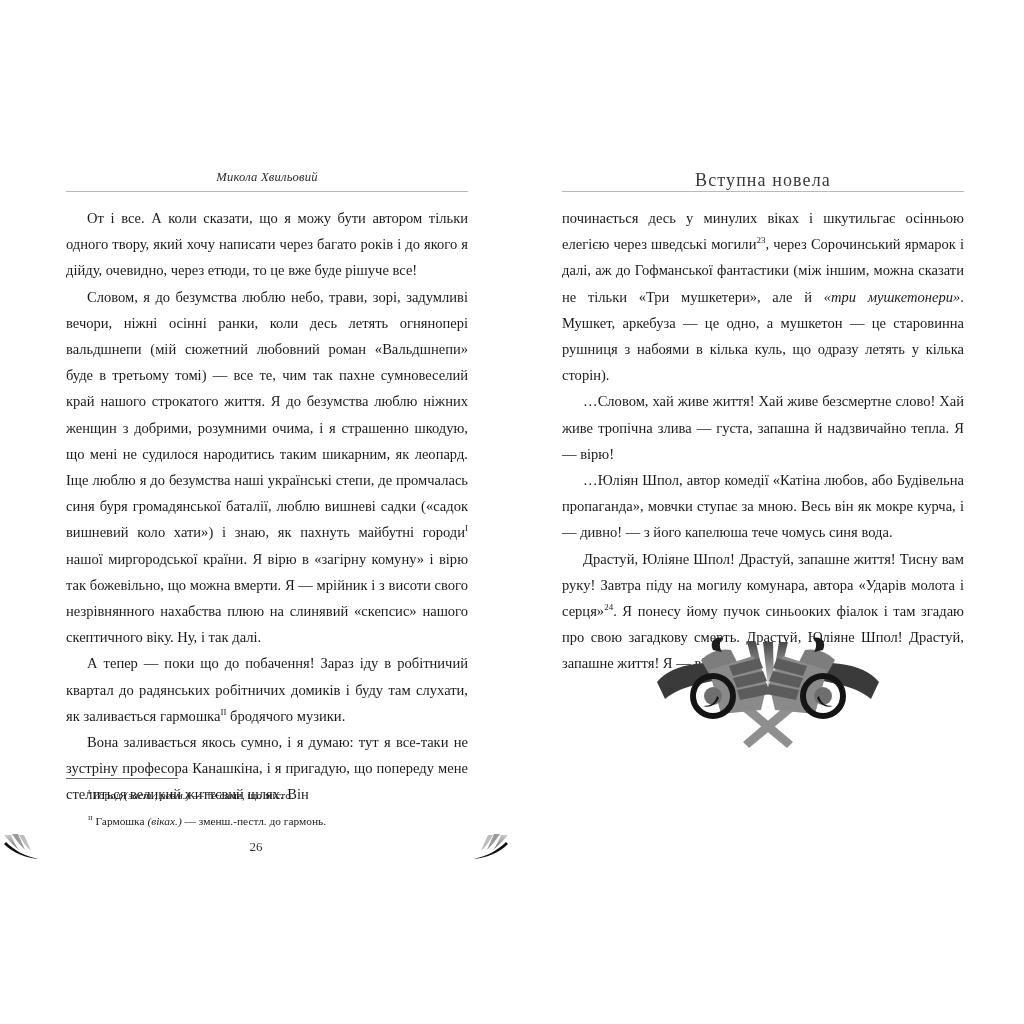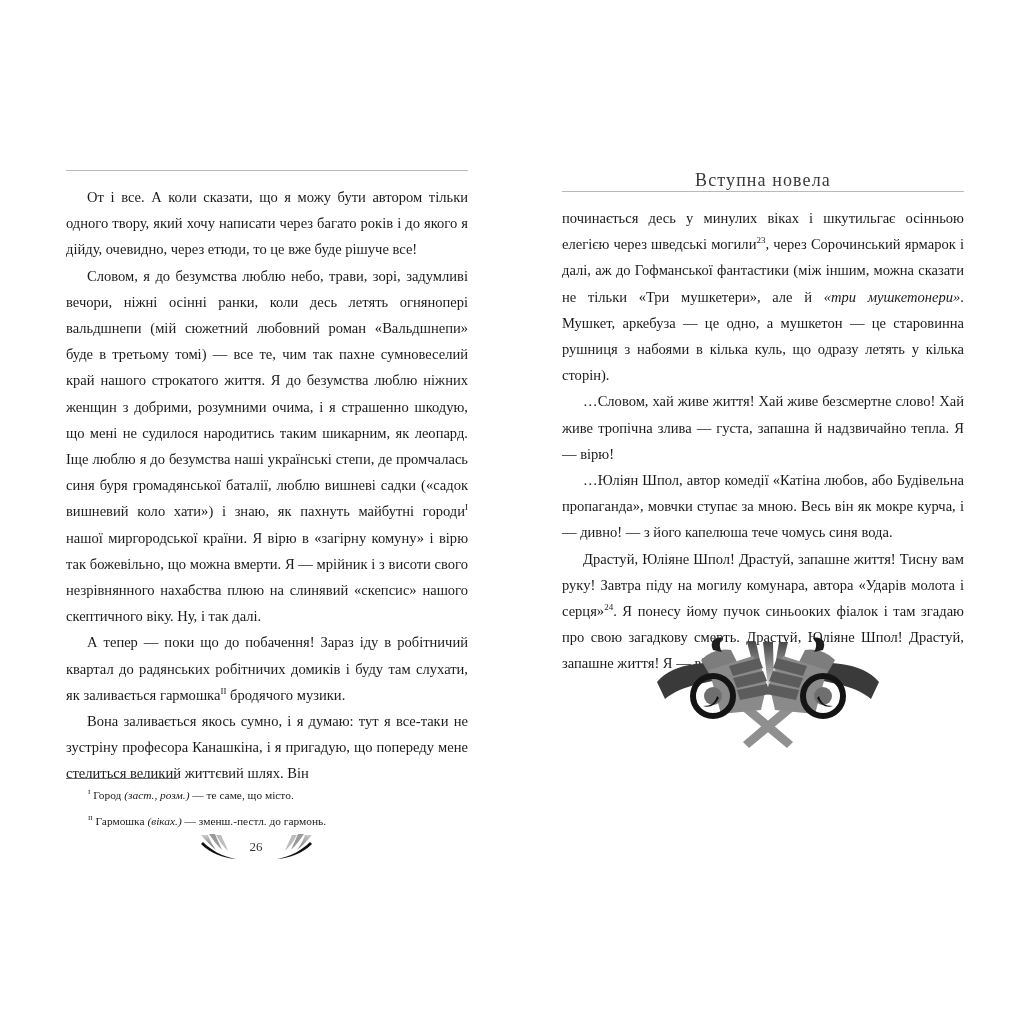--- a/index.html
+++ b/index.html
@@ -90,21 +90,21 @@
     text-indent: -2px;
   }
 
   .folio {
     position: absolute;
     left: 0;
     right: 0;
     top: 832px;
     display: flex;
     align-items: center;
-    justify-content: center;
+    justify-content: space-between;
     gap: 9px;
   }
   .folio-num {
     font-size: 13px;
     color: #333;
   }
   .wing { display: block; }
 
   .ornament {
     position: absolute;
@@ -115,20 +115,21 @@
     justify-content: center;
   }
 </style>
 </head>
 <body>
 
 <div class="spread">
 
   <div class="page page-left">
 
+    <div class="running-head">Микола Хвильовий</div>
     <div class="head-rule"></div>
 
     <div class="body-col">
 
       <p>От і все. А коли сказати, що я можу бути автором тільки одного твору, який хочу написати через багато років і до якого я дійду, очевидно, через етюди, то це вже буде рішуче все!</p>
 
       <p><span>Словом, я до безумства люблю небо, трави, зорі, задумливі вечори, ніжні осінні ранки, коли десь летять огнянопері вальдшнепи (мій сюжетний любовний роман «Вальдшнепи» буде в третьому томі) — все те, чим так пахне сумновеселий край нашого строкатого життя. Я до безумства люблю ніжних женщин з добрими, розумними очима, і я страшенно шкодую, що мені не судилося народитись таким шикарним, як леопард. Іще люблю я до безумства наші українські степи, де промчалась синя буря громадянської баталії, люблю вишневі садки («садок вишневий коло хати») і знаю, як пахнуть майбутні городи</span><sup>I</sup><span> нашої миргородської країни. Я вірю в «загірну комуну» і вірю так божевільно, що можна вмерти. Я — мрійник і з висоти свого незрівнянного нахабства плюю на слинявий «скепсис» нашого скептичного віку. Ну, і так далі.</span></p>
 
       <p><span>А тепер — поки що до побачення! Зараз іду в робітничий квартал до радянських робітничих домиків і буду там слухати, як заливається гармошка</span><sup>II</sup><span> бродячого музики.</span></p>
 

